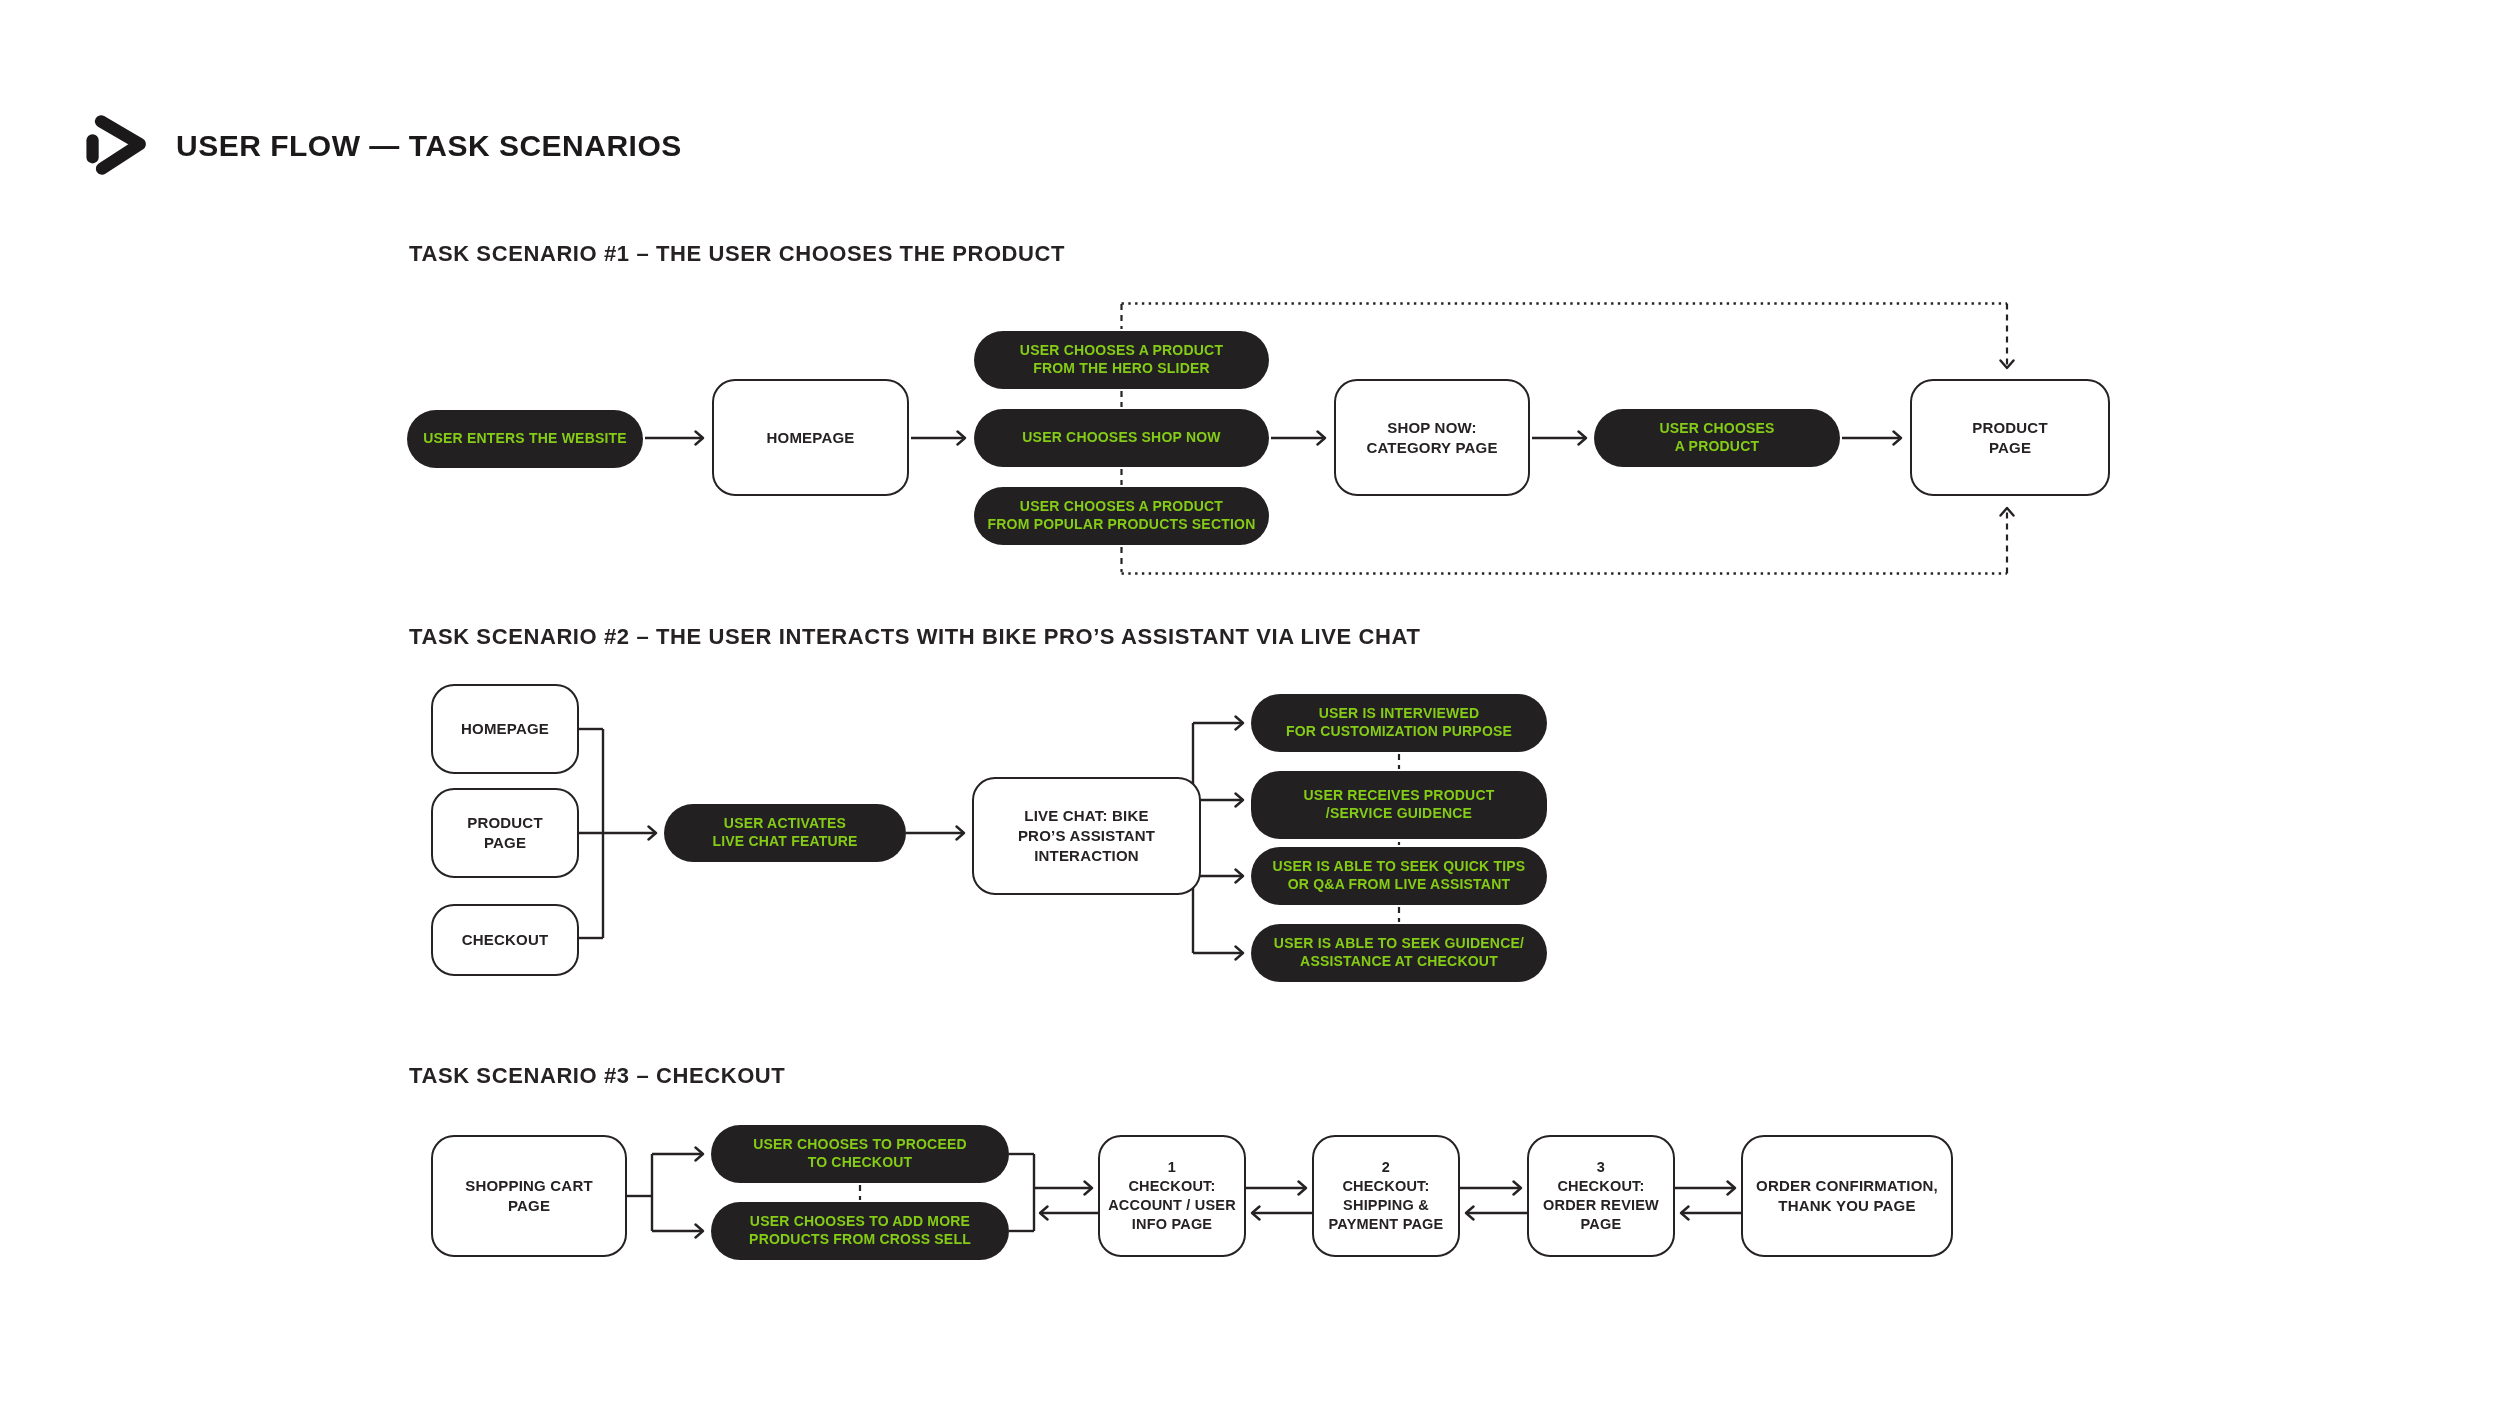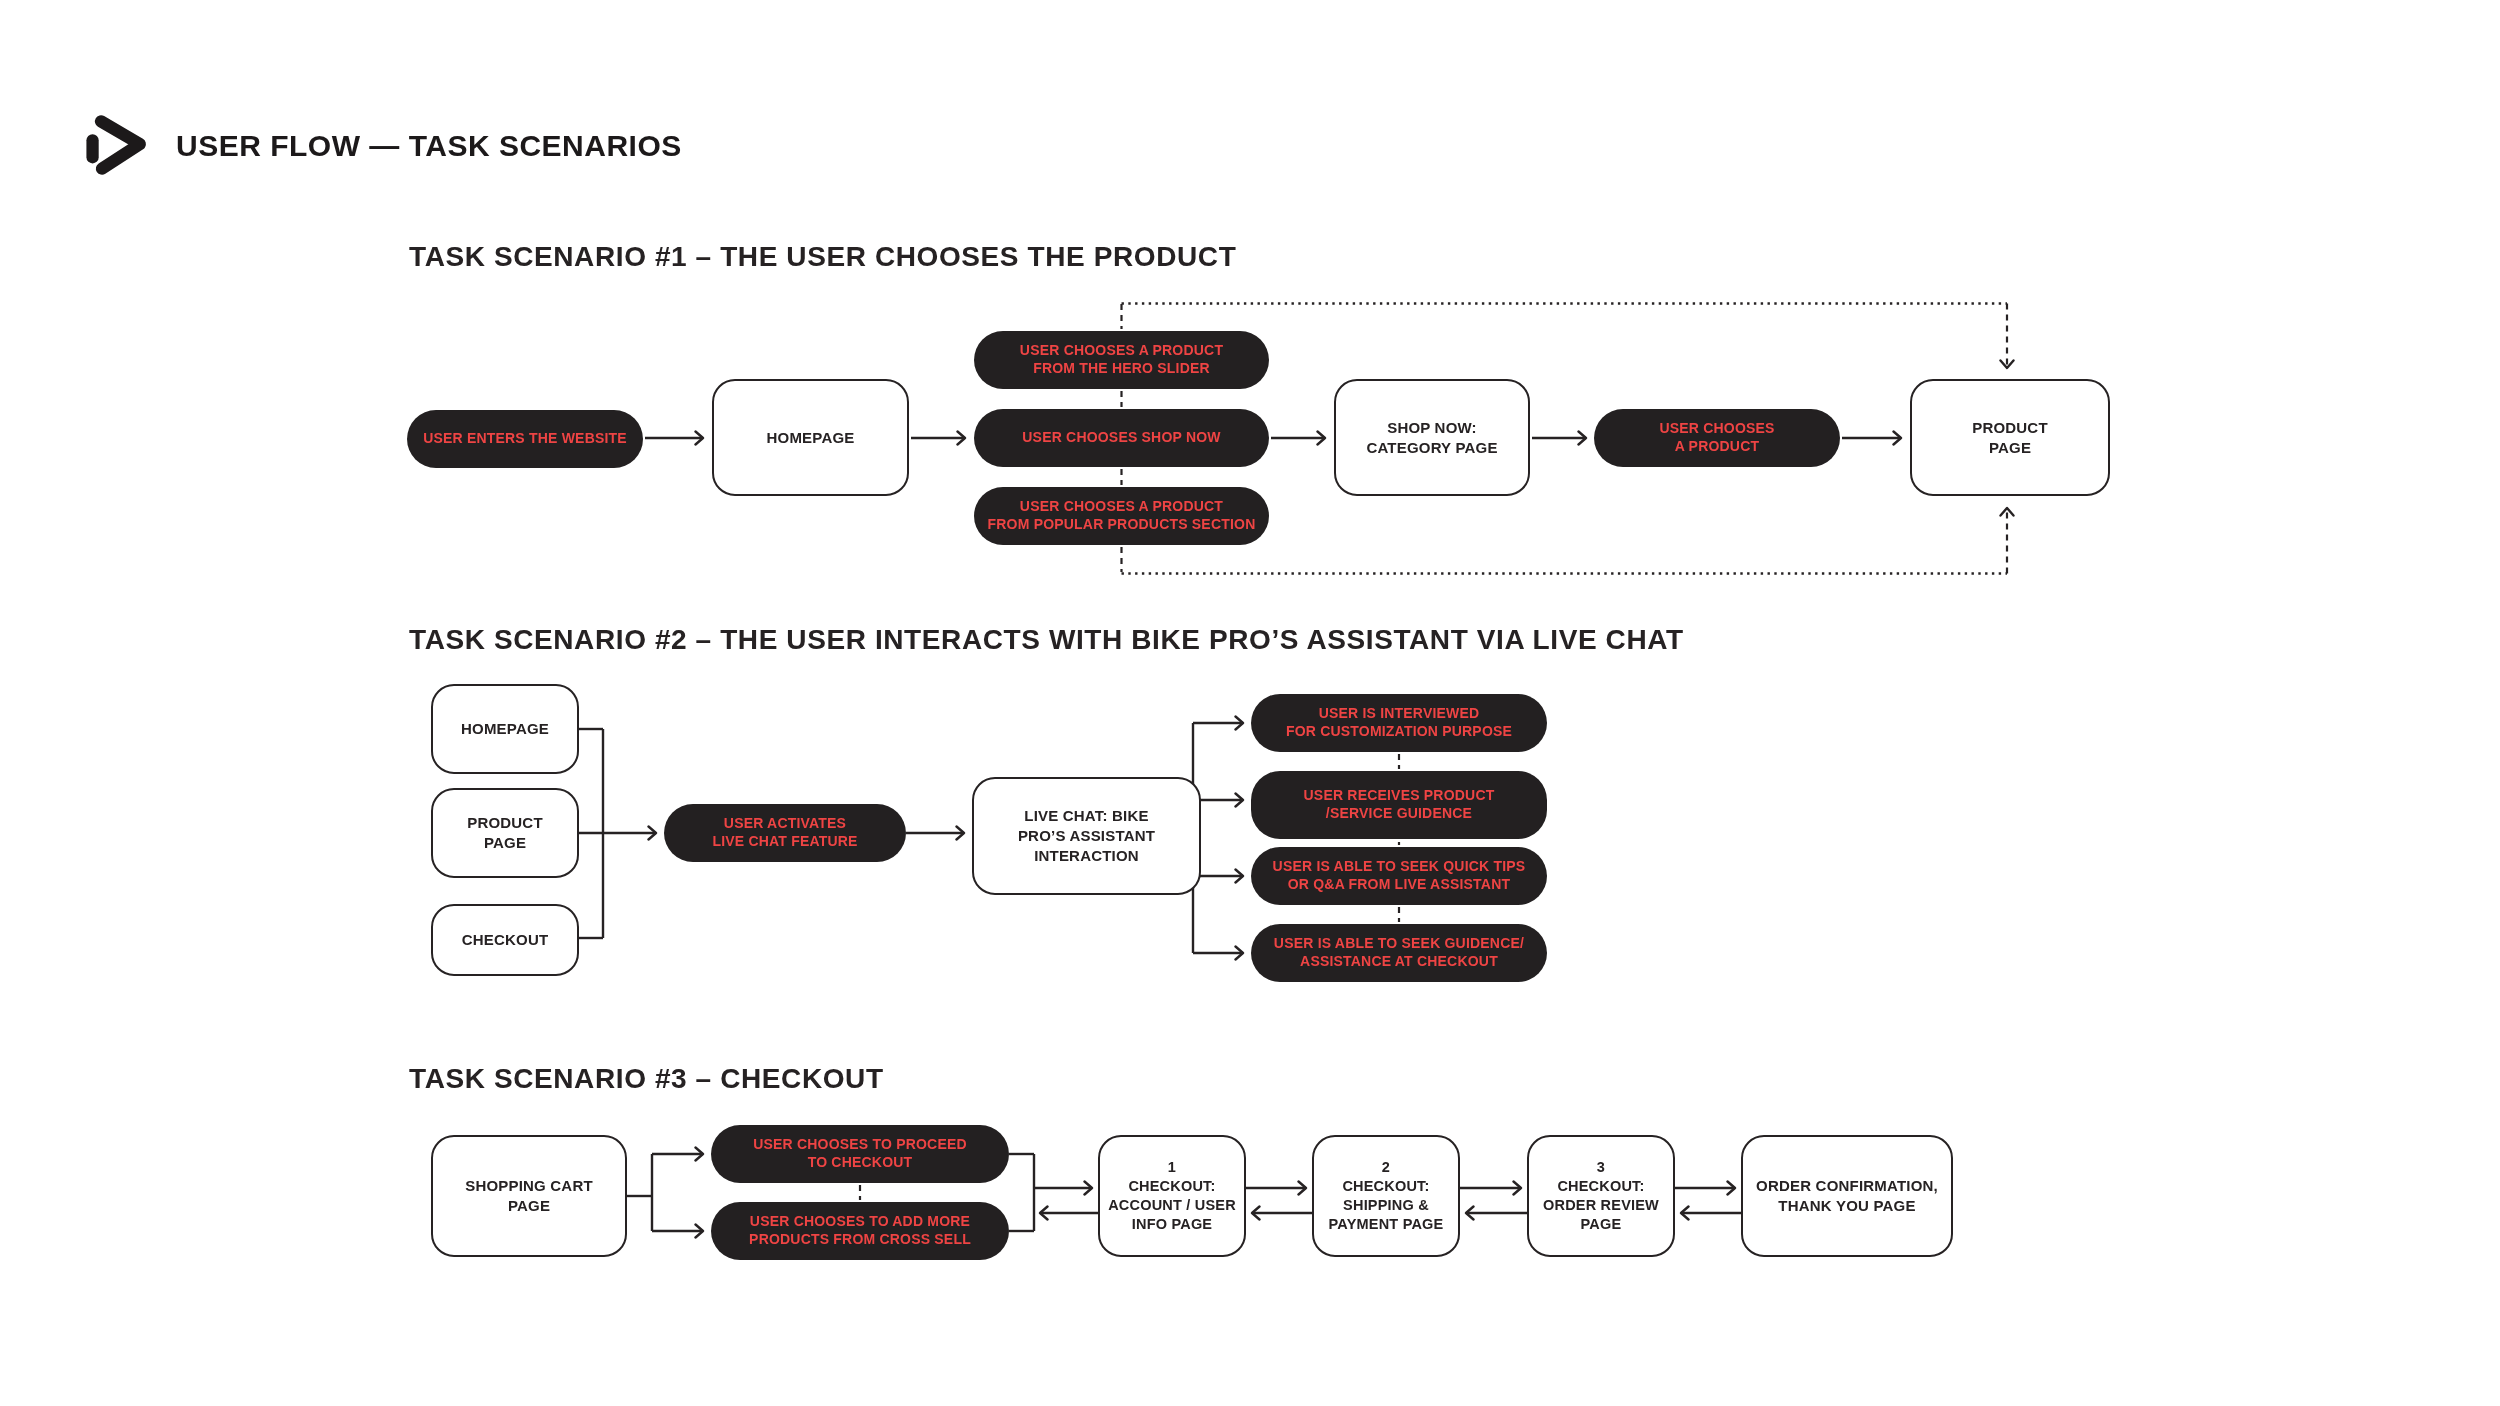--- a/index.html
+++ b/index.html
@@ -14,32 +14,32 @@
   }
   .connectors{position:absolute;left:0;top:0;width:2500px;height:1406px;}
   .logo{position:absolute;left:85px;top:80px;width:68px;height:66px;}
   .title{
     position:absolute;left:176px;top:97px;
     font-size:30px;font-weight:bold;letter-spacing:0.5px;color:#1c191a;
     white-space:nowrap;
   }
   .heading{
     position:absolute;
-    font-size:28px;font-weight:bold;letter-spacing:0.6px;color:#262223;
+    font-size:22px;font-weight:bold;letter-spacing:0.6px;color:#262223;
     white-space:nowrap;
   }
   .node{
     position:absolute;
     display:flex;align-items:center;justify-content:center;
     text-align:center;font-weight:bold;
     white-space:pre-line;
     box-sizing:border-box;
   }
   .pill{
-    background:#232021;color:#ef4444;
+    background:#232021;color:#84cc16;
     border-radius:29px;
     font-size:14px;line-height:1.28;letter-spacing:0.2px;
     padding:4px 10px;
   }
   .wbox{
     background:#ffffff;color:#262223;
     border:2.5px solid #262223;
     border-radius:23px;
     font-size:15px;line-height:1.32;letter-spacing:0.2px;
     padding:4px 8px;

